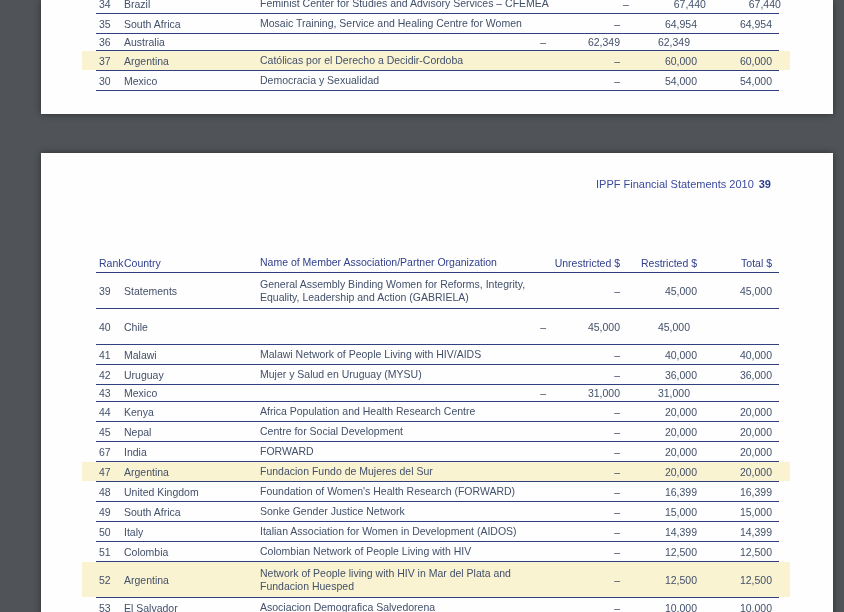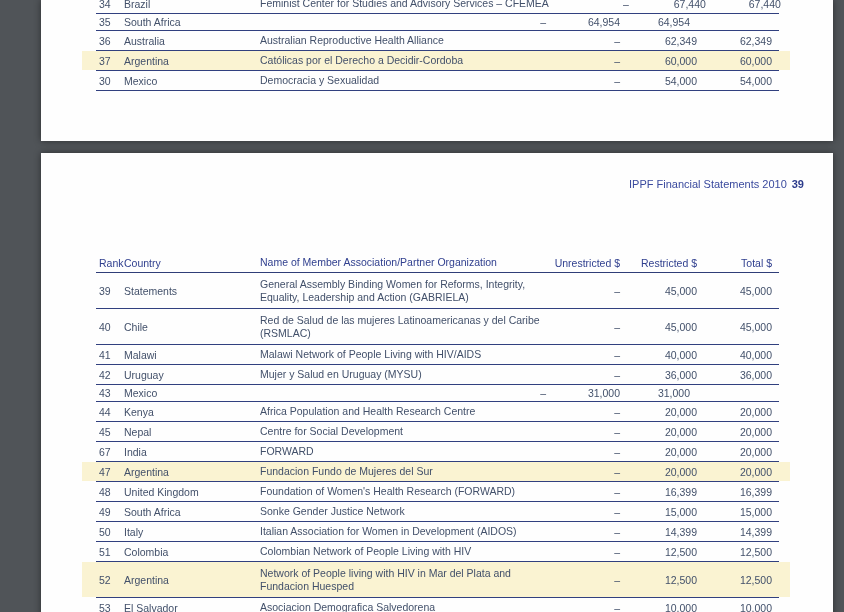--- a/index.html
+++ b/index.html
@@ -16,26 +16,26 @@
     background: #505458;
     overflow: hidden;
   }
   .page {
     position: absolute;
     left: 41px;
     width: 792px;
     background: #fefefe;
     box-shadow: 0 0 7px rgba(0,0,0,0.45);
   }
-  .page-top { top: 0; height: 141px; }
+  .page-top { top: 0; height: 114px; }
   .page-bottom { top: 153px; height: 470px; padding-top: 25px; }
 
   .running-header {
     height: 13px;
-    padding-right: 29px;
+    padding-right: 62px;
     text-align: right;
     font-size: 11px;
     color: #3a4a9e;
     white-space: nowrap;
   }
   .running-header .pagenum {
     font-weight: bold;
     color: #2d3c8c;
     margin-left: 5px;
   }
@@ -92,28 +92,28 @@
     <span class="c-rank">34</span>
     <span class="c-country">Brazil</span>
     <span class="c-name">Feminist Center for Studies and Advisory Services – CFEMEA</span>
     <span class="c-unr">–</span>
     <span class="c-res">67,440</span>
     <span class="c-tot">67,440</span>
   </div>
           <div class="trow">
     <span class="c-rank">35</span>
     <span class="c-country">South Africa</span>
+    <span class="c-name">Mosaic Training, Service and Healing Centre for Women</span>
     <span class="c-unr">–</span>
     <span class="c-res">64,954</span>
     <span class="c-tot">64,954</span>
   </div>
           <div class="trow">
     <span class="c-rank">36</span>
     <span class="c-country">Australia</span>
-    <span class="c-name">Australian Reproductive Health Alliance</span>
     <span class="c-unr">–</span>
     <span class="c-res">62,349</span>
     <span class="c-tot">62,349</span>
   </div>
           <div class="trow hl">
     <span class="c-rank">37</span>
     <span class="c-country">Argentina</span>
     <span class="c-name">Católicas por el Derecho a Decidir-Cordoba</span>
     <span class="c-unr">–</span>
     <span class="c-res">60,000</span>
@@ -149,21 +149,20 @@
     <span class="c-rank">39</span>
     <span class="c-country">Statements</span>
     <span class="c-name">General Assembly Binding Women for Reforms, Integrity, Equality, Leadership and Action (GABRIELA)</span>
     <span class="c-unr">–</span>
     <span class="c-res">45,000</span>
     <span class="c-tot">45,000</span>
   </div>
           <div class="trow tall">
     <span class="c-rank">40</span>
     <span class="c-country">Chile</span>
-    <span class="c-name">Red de Salud de las mujeres Latinoamericanas y del Caribe (RSMLAC)</span>
     <span class="c-unr">–</span>
     <span class="c-res">45,000</span>
     <span class="c-tot">45,000</span>
   </div>
           <div class="trow">
     <span class="c-rank">41</span>
     <span class="c-country">Malawi</span>
     <span class="c-name">Malawi Network of People Living with HIV/AIDS</span>
     <span class="c-unr">–</span>
     <span class="c-res">40,000</span>

